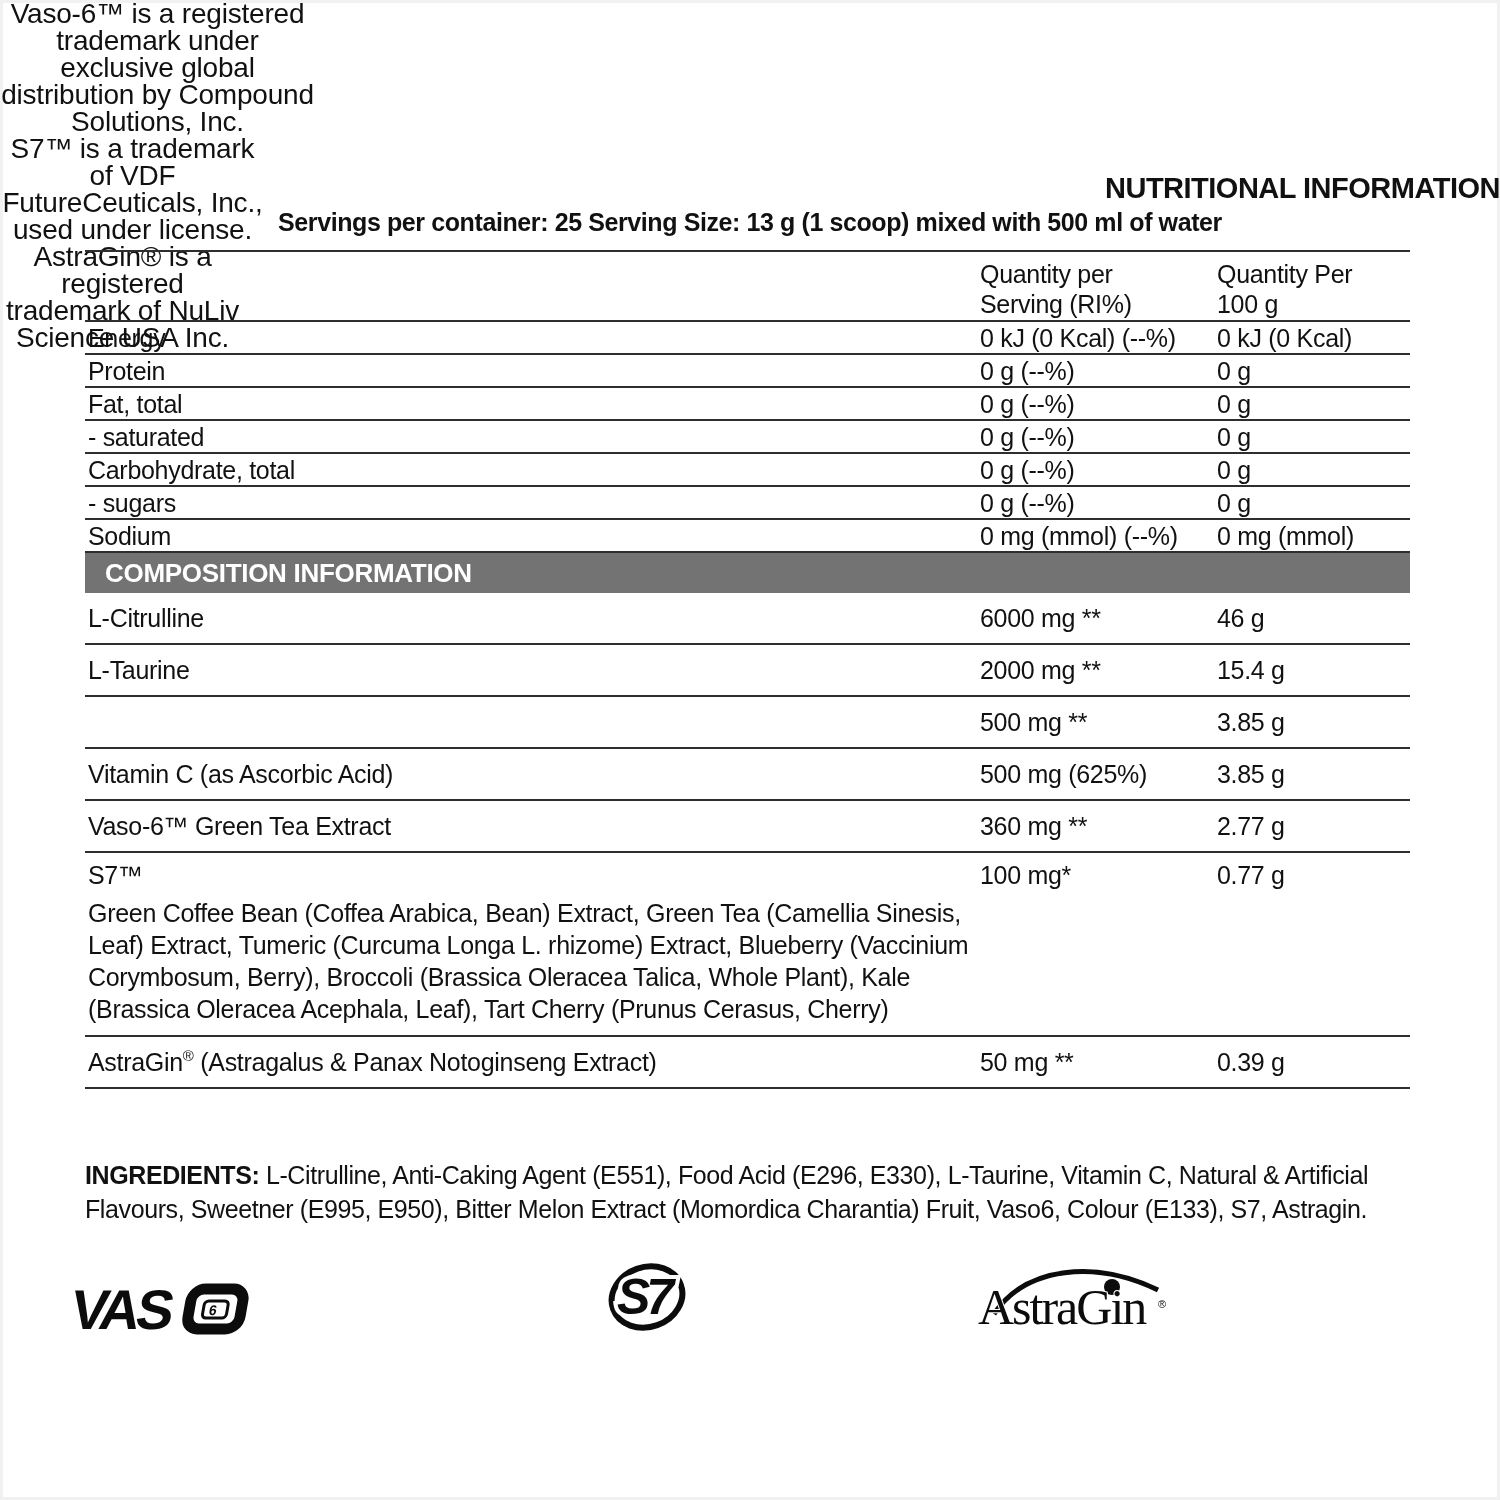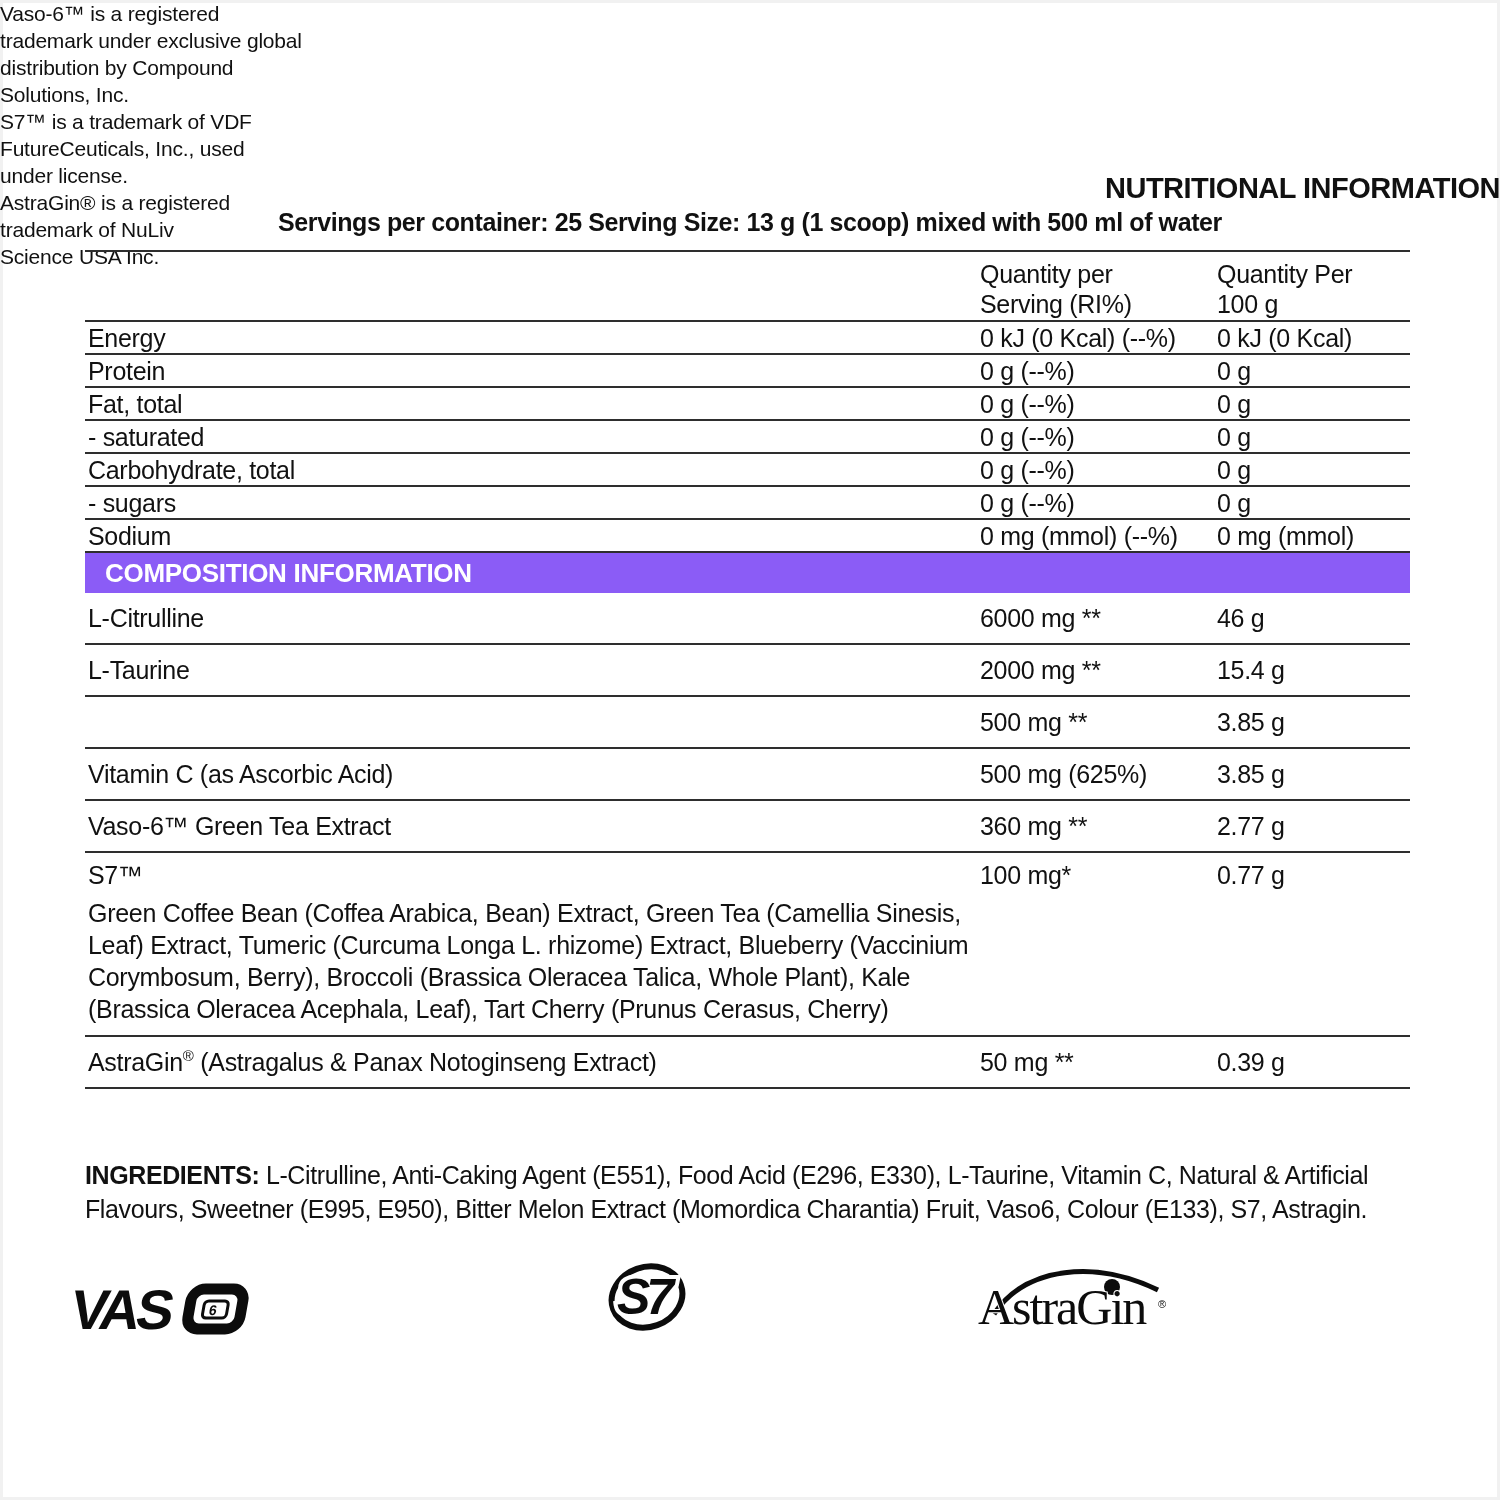--- a/index.html
+++ b/index.html
@@ -29,30 +29,30 @@
   .trow.crow{min-height:52px;}
   .trow .lbl{position:absolute;left:3px;top:50%;transform:translateY(-50%);width:880px;}
   .trow .c1{position:absolute;left:895px;top:50%;transform:translateY(-50%);width:235px;}
   .trow .c2{position:absolute;left:1132px;top:50%;transform:translateY(-50%);width:190px;}
   .trow.multirow .lbl,.trow.multirow .c1,.trow.multirow .c2{top:8px;transform:none;}
   .trow .desc{
     padding:44px 0 10px 3px;width:905px;font-size:25px;line-height:32px;
   }
   .trow sup{font-size:60%;vertical-align:super;line-height:0;}
   .comp-bar{
-    height:40px;background:#8b5cf6;color:#fff;font-weight:bold;font-size:26px;
+    height:40px;background:#737373;color:#fff;font-weight:bold;font-size:26px;
     line-height:40px;padding-left:20px;letter-spacing:-0.3px;
   }
   .ingredients{
     position:absolute;left:85px;top:1158px;width:1335px;
     font-size:25px;line-height:34px;letter-spacing:-0.4px;
   }
   .ingredients b{letter-spacing:-0.4px;}
   .tm-group{position:absolute;}
-  .tm-text{font-size:21px;line-height:27px;letter-spacing:-0.2px;}
+  .tm-text{font-size:28px;line-height:27px;letter-spacing:-0.2px;text-align:center;}
   .t1{left:263px;top:1262px;width:315px;}
   .t2{left:702px;top:1262px;width:265px;}
   .t3{left:1167px;top:1262px;width:245px;}
   .l1{left:68px;top:1283px;}
   .l2{left:605px;top:1256px;}
   .l3{left:978px;top:1260px;}
   svg{display:block;}
 </style>
 </head>
 <body>

